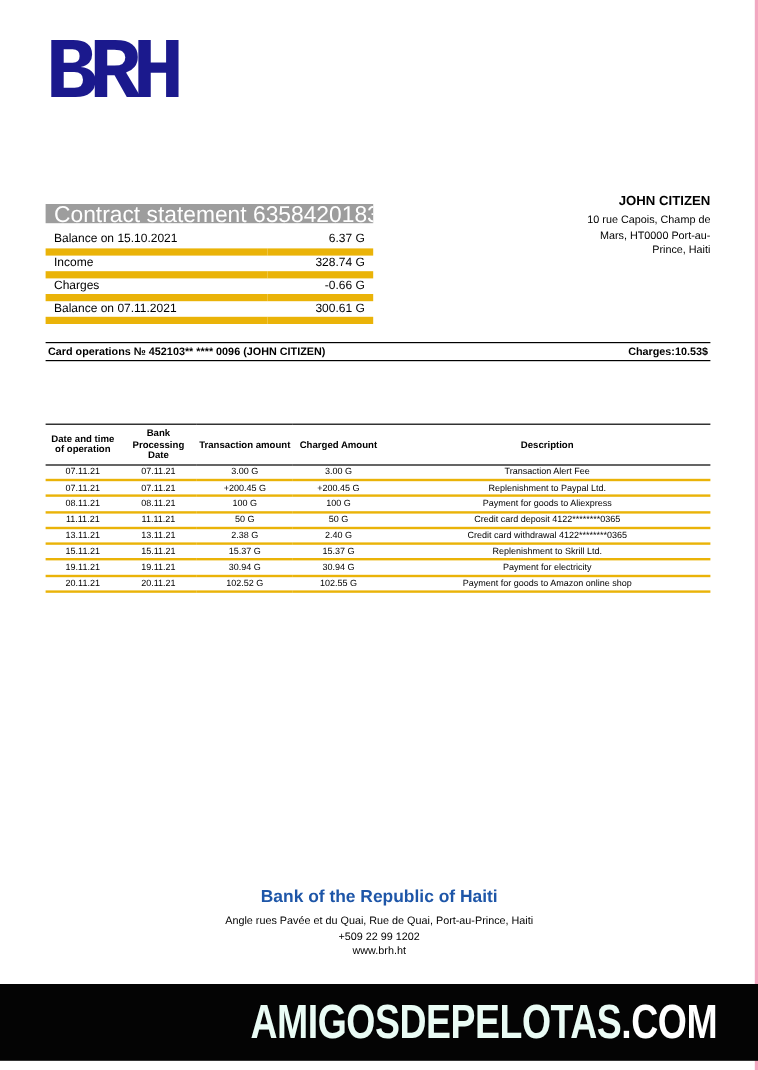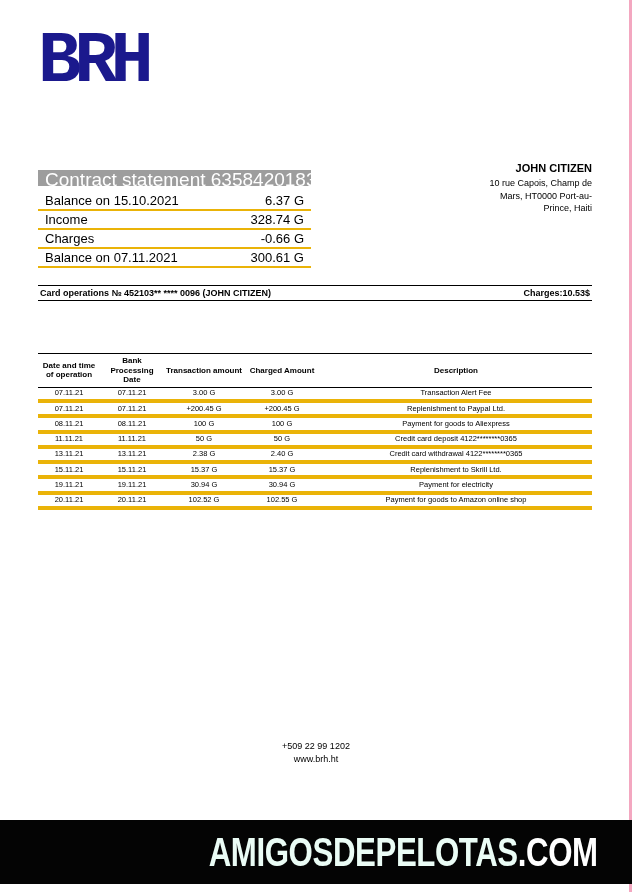--- a/index.html
+++ b/index.html
@@ -20,36 +20,36 @@
   .r-name { font-size:11px; font-weight:bold; margin-bottom:3px; }
   .r-line { font-size:9px; line-height:1.4; }
 
   .title-bar {
     position:absolute; left:38px; top:170px; width:273px; height:16px;
     background:#9d9d9d; color:#ffffff; font-size:19px; line-height:20px; padding-left:7px;
     white-space:nowrap; overflow:hidden;
   }
 
   .summary { position:absolute; left:38px; top:191px; width:273px; border-collapse:collapse; }
-  .summary td { font-size:13px; height:19px; border-bottom:2px solid #eab308; padding:0 7px; }
+  .summary td { font-size:10px; height:19px; border-bottom:6px solid #eab308; padding:0 7px; }
   .summary td.val { text-align:right; }
 
   .cardops {
     position:absolute; left:38px; top:285px; width:554px;
     border-top:1px solid #000; border-bottom:1px solid #000;
     display:flex; justify-content:space-between; align-items:center;
     font-size:9px; font-weight:bold; padding:2px 2px;
   }
 
   .tx { position:absolute; left:38px; top:305px; width:554px; border-collapse:collapse; table-layout:fixed;margin-top:48px; }
   .tx th {
     font-size:8px; font-weight:bold; border-top:1px solid #000; border-bottom:1px solid #000;
     padding:2px 1px; text-align:center; vertical-align:middle; line-height:1.2;
   }
-  .tx td { font-size:7.5px; border-bottom:4px solid #eab308; padding:1.5px 2px; text-align:center; line-height:1.1; }
+  .tx td { font-size:7.5px; border-bottom:2px solid #eab308; padding:1.5px 2px; text-align:center; line-height:1.1; }
   .c0 { width:62px; } .c1 { width:64px; } .c2 { width:80px; } .c3 { width:76px; } .c4 { width:auto; }
 
   .footer { position:absolute; left:0; top:740px; width:632px; text-align:center; }
   .bank-name { font-size:14.5px; font-weight:bold; color:#1e56a8; margin-bottom:5px; }
   .f-line { font-size:9px; line-height:1.4; }
 
   .banner {
     position:absolute; left:0; top:820px; width:632px; height:64px; background:#040404;
     display:flex; align-items:center; justify-content:flex-end; padding-right:34px; overflow:hidden;
   }
@@ -169,20 +169,22 @@
           <td class="c0">20.11.21</td>
           <td class="c1">20.11.21</td>
           <td class="c2">102.52 G</td>
           <td class="c3">102.55 G</td>
           <td class="c4">Payment for goods to Amazon online shop</td>
         </tr>
       </tbody>
   </table>
 
   <div class="footer">
+    <div class="bank-name">Bank of the Republic of Haiti</div>
+    <div class="f-line">Angle rues Pavée et du Quai, Rue de Quai, Port-au-Prince, Haiti</div>
     <div class="f-line">+509 22 99 1202</div>
     <div class="f-line">www.brh.ht</div>
   </div>
 
   <div class="banner">
     <div class="banner-text"><span class="b-name">AMIGOSDEPELOTAS</span><span class="b-tld">.COM</span></div>
   </div>
 
 </div>
 

